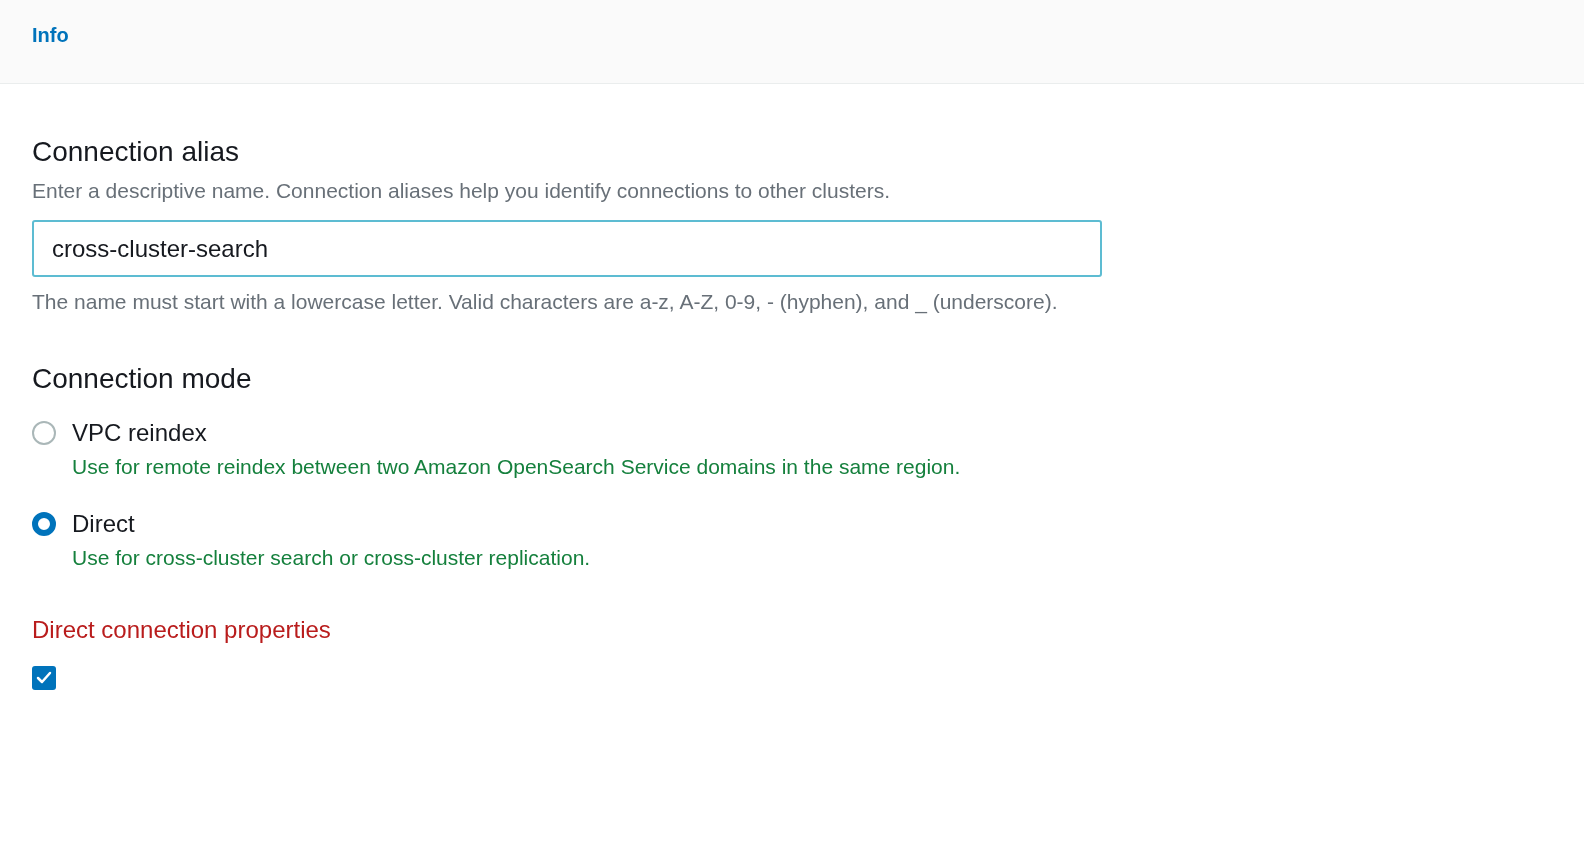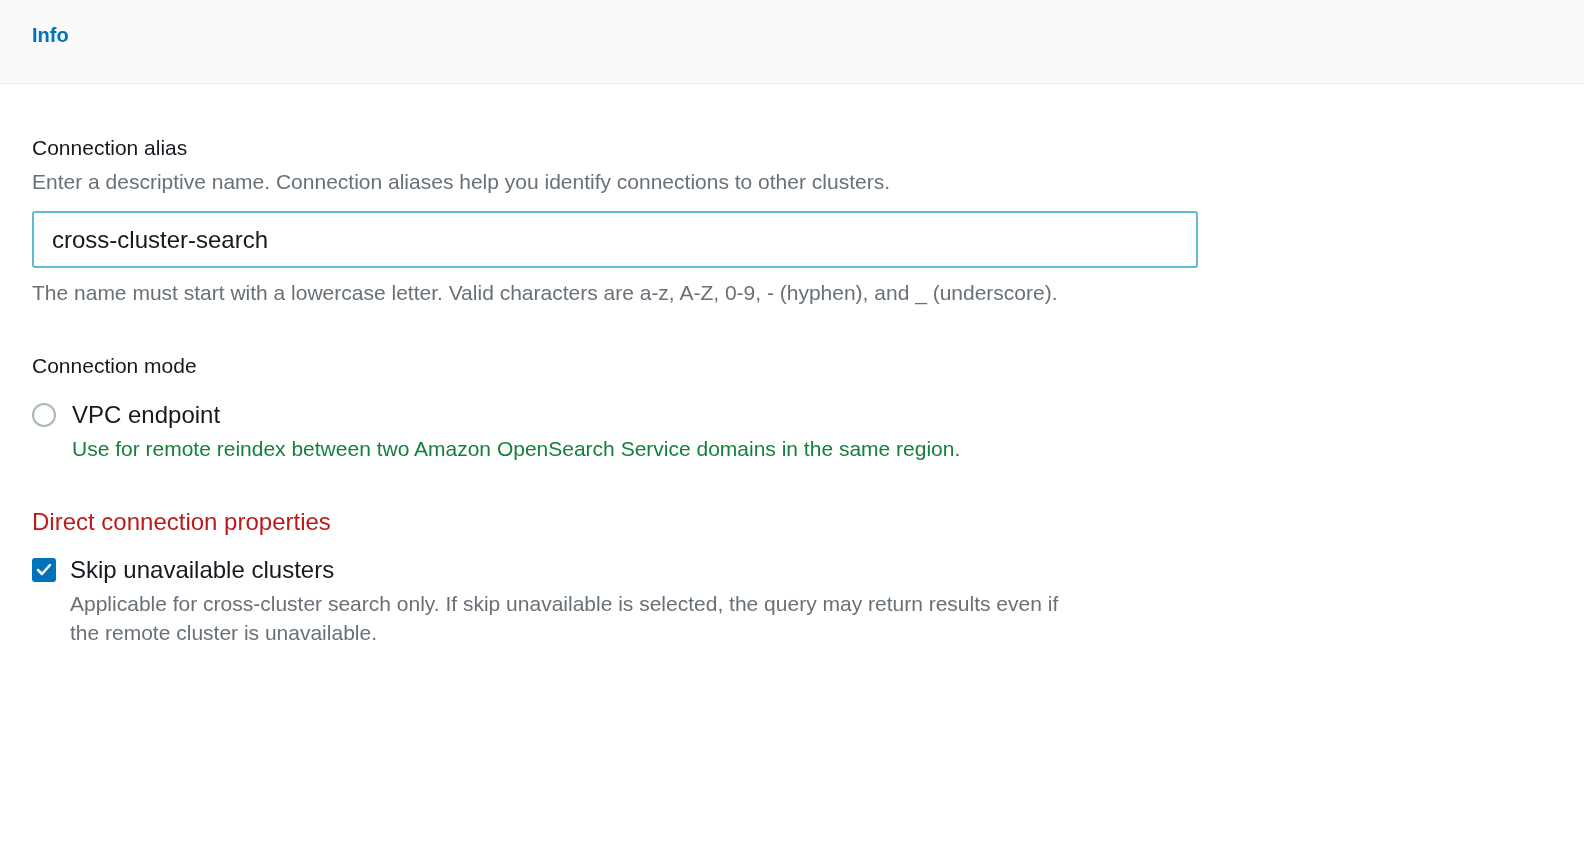--- a/index.html
+++ b/index.html
@@ -41,33 +41,33 @@
     margin-top: 10px;
     line-height: 1.4;
   }
   .form-section {
     padding: 50px 32px 20px 32px;
   }
   .field-group {
     margin-bottom: 44px;
   }
   .field-label {
-    font-size: 21px;
+    font-size: 28px;
     font-weight: 400;
     color: #16191f;
     line-height: 1.3;
   }
   .field-description {
     font-size: 21px;
     color: #687078;
     margin-top: 6px;
     line-height: 1.4;
   }
   .text-input {
-    width: 1166px;
+    width: 1070px;
     margin-top: 14px;
     padding: 10px 18px;
     font-size: 24px;
     color: #16191f;
     border: 2px solid #5dbcd2;
     border-radius: 3px;
     outline: none;
     font-family: inherit;
     line-height: 1.4;
   }
@@ -189,37 +189,40 @@
     <div class="field-hint">The name must start with a lowercase letter. Valid characters are a-z, A-Z, 0-9, - (hyphen), and _ (underscore).</div>
   </div>
 
   <div class="field-group">
     <div class="field-label">Connection mode</div>
     <div class="radio-group">
 
       <div class="radio-option">
         <div class="radio-circle radio-unchecked"></div>
         <div class="radio-text">
-          <div class="radio-label">VPC endpoint</div>
+          <div class="radio-label">VPC reindex</div>
           <div class="radio-desc">Use for remote reindex between two Amazon OpenSearch Service domains in the same region.</div>
         </div>
       </div>
 
+      <div class="radio-option">
+        <div class="radio-circle radio-checked"></div>
+        <div class="radio-text">
+          <div class="radio-label">Direct</div>
+          <div class="radio-desc">Use for cross-cluster search or cross-cluster replication.</div>
+        </div>
+      </div>
 
     </div>
   </div>
 
   <div>
     <div class="subsection-label">Direct connection properties</div>
     <div class="checkbox-row">
       <div class="checkbox-box">
         <svg viewBox="0 0 16 16">
           <path d="M2 8 L6 12 L14 3" stroke="#fff" stroke-width="2.5" fill="none" stroke-linecap="round" stroke-linejoin="round"></path>
         </svg>
       </div>
-      <div class="checkbox-text">
-        <div class="checkbox-label">Skip unavailable clusters</div>
-        <div class="checkbox-desc">Applicable for cross-cluster search only. If skip unavailable is selected, the query may return results even if the remote cluster is unavailable.</div>
-      </div>
     </div>
   </div>
 
 </div>
 
 </body></html>

